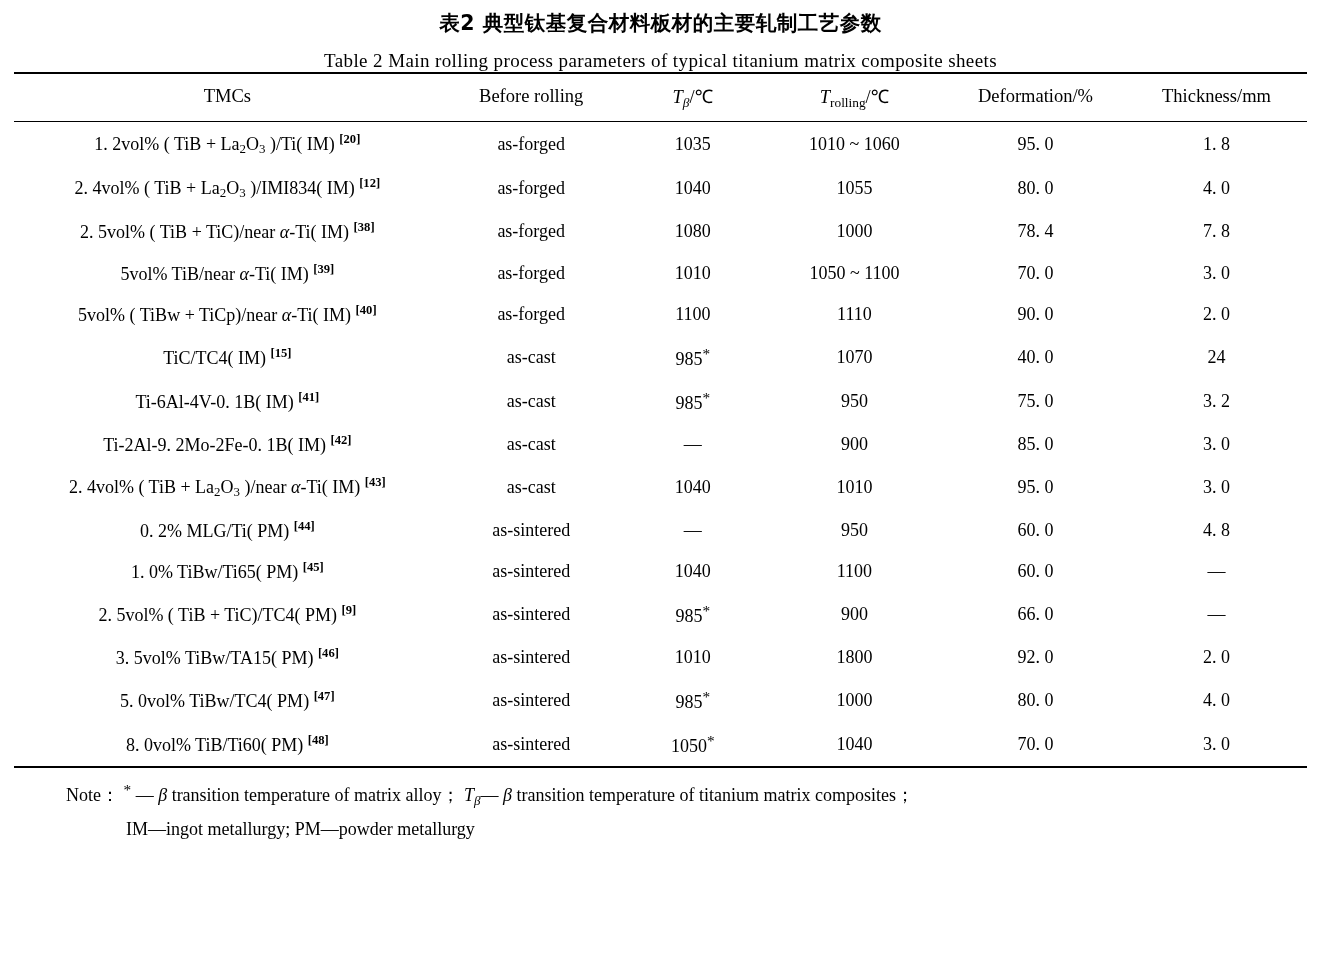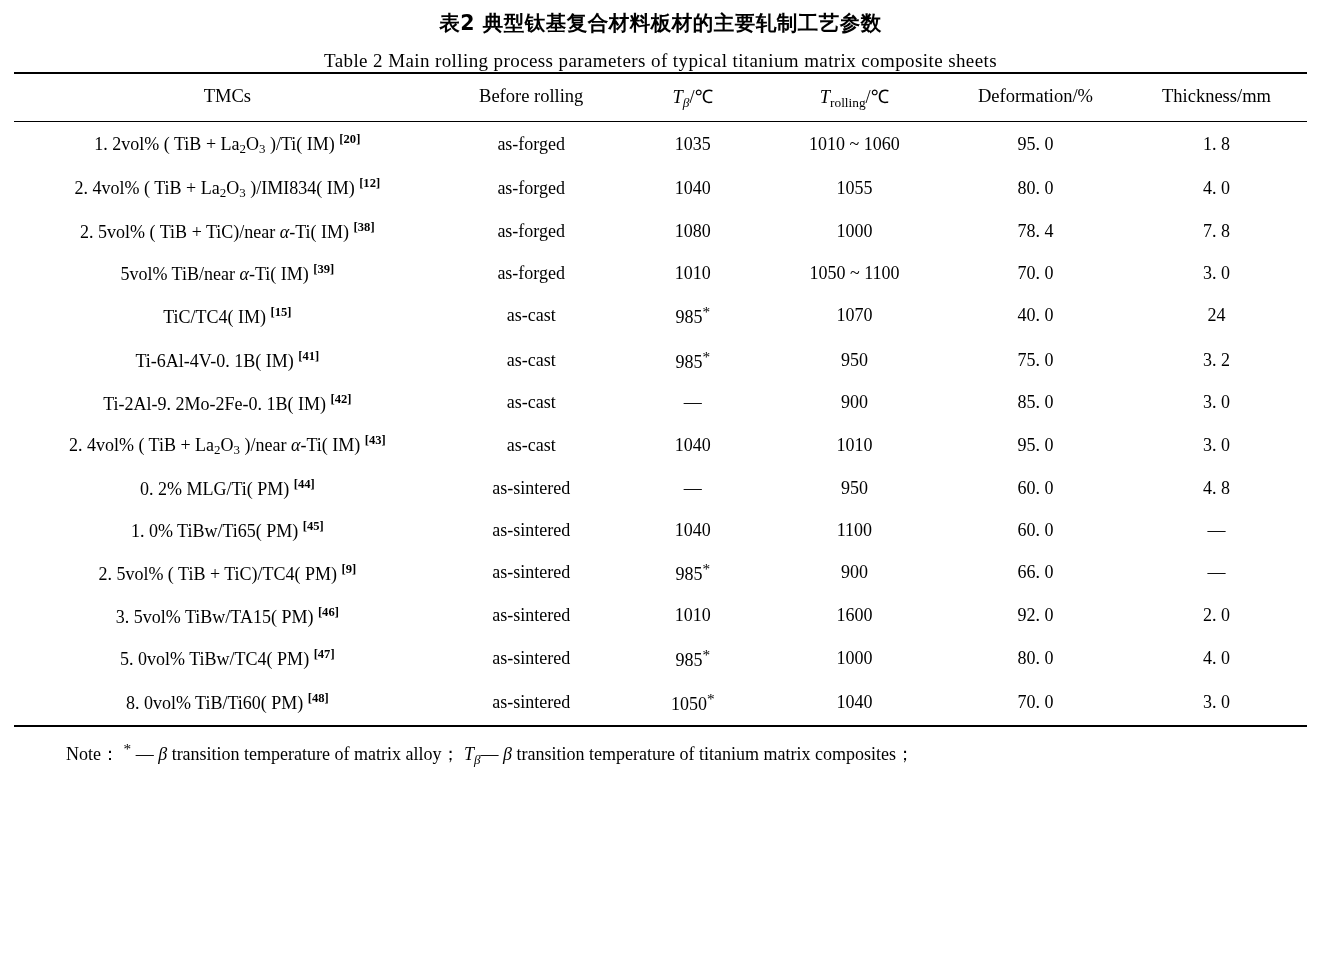--- a/index.html
+++ b/index.html
@@ -128,20 +128,28 @@
         </tr>
         <tr>
           <td class="col-tmc">5vol% TiB/near <span class="greek">α</span>-Ti( IM) <span class="ref">[39]</span></td>
           <td class="col-before">as-forged</td>
           <td class="col-tbeta">1010</td>
           <td class="col-troll">1050 ~ 1100</td>
           <td class="col-def">70. 0</td>
           <td class="col-thick">3. 0</td>
         </tr>
         <tr>
+          <td class="col-tmc">5vol% ( TiBw + TiCp)/near <span class="greek">α</span>-Ti( IM) <span class="ref">[40]</span></td>
+          <td class="col-before">as-forged</td>
+          <td class="col-tbeta">1100</td>
+          <td class="col-troll">1110</td>
+          <td class="col-def">90. 0</td>
+          <td class="col-thick">2. 0</td>
+        </tr>
+        <tr>
           <td class="col-tmc">TiC/TC4( IM) <span class="ref">[15]</span></td>
           <td class="col-before">as-cast</td>
           <td class="col-tbeta">985<span class="star">*</span></td>
           <td class="col-troll">1070</td>
           <td class="col-def">40. 0</td>
           <td class="col-thick">24</td>
         </tr>
         <tr>
           <td class="col-tmc">Ti-6Al-4V-0. 1B( IM) <span class="ref">[41]</span></td>
           <td class="col-before">as-cast</td>
@@ -187,21 +195,21 @@
           <td class="col-before">as-sintered</td>
           <td class="col-tbeta">985<span class="star">*</span></td>
           <td class="col-troll">900</td>
           <td class="col-def">66. 0</td>
           <td class="col-thick">—</td>
         </tr>
         <tr>
           <td class="col-tmc">3. 5vol% TiBw/TA15( PM) <span class="ref">[46]</span></td>
           <td class="col-before">as-sintered</td>
           <td class="col-tbeta">1010</td>
-          <td class="col-troll">1600</td>
+          <td class="col-troll">1800</td>
           <td class="col-def">92. 0</td>
           <td class="col-thick">2. 0</td>
         </tr>
         <tr>
           <td class="col-tmc">5. 0vol% TiBw/TC4( PM) <span class="ref">[47]</span></td>
           <td class="col-before">as-sintered</td>
           <td class="col-tbeta">985<span class="star">*</span></td>
           <td class="col-troll">1000</td>
           <td class="col-def">80. 0</td>
           <td class="col-thick">4. 0</td>
@@ -212,15 +220,16 @@
           <td class="col-tbeta">1050<span class="star">*</span></td>
           <td class="col-troll">1040</td>
           <td class="col-def">70. 0</td>
           <td class="col-thick">3. 0</td>
         </tr>
       </tbody>
   </table>
 
   <div class="notes">
     <div class="line1">Note： <span class="star">*</span> — <span class="greek">β</span> transition temperature of matrix alloy； <span class="ital">T</span><sub class="ital">β</sub>— <span class="greek">β</span> transition temperature of titanium matrix composites；</div>
+    <div class="line2">IM—ingot metallurgy; PM—powder metallurgy</div>
   </div>
 
 </div>
 
 </body></html>

